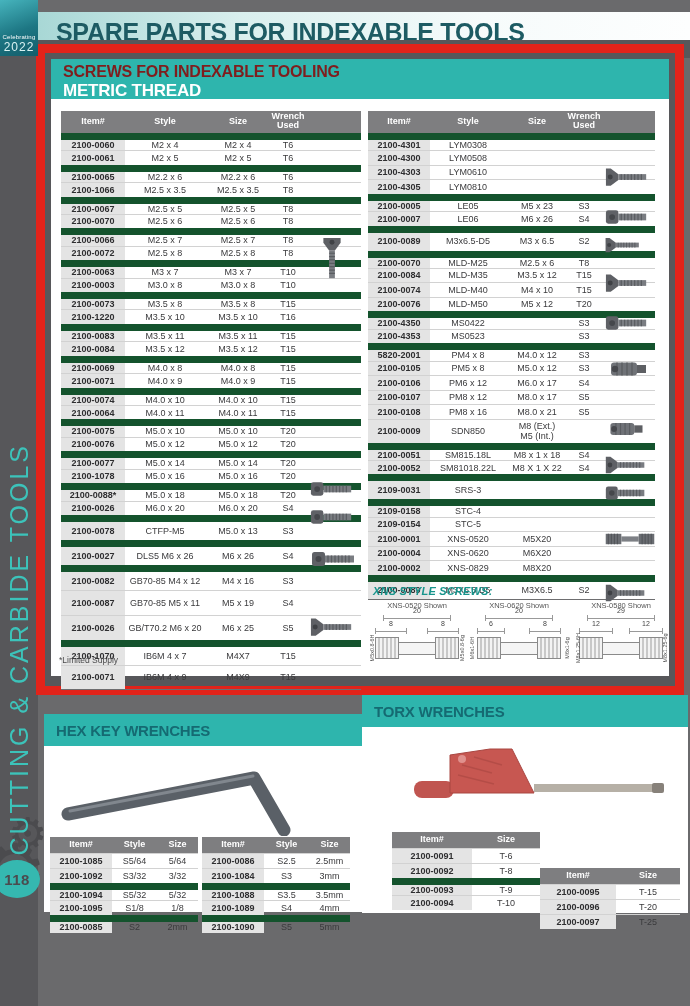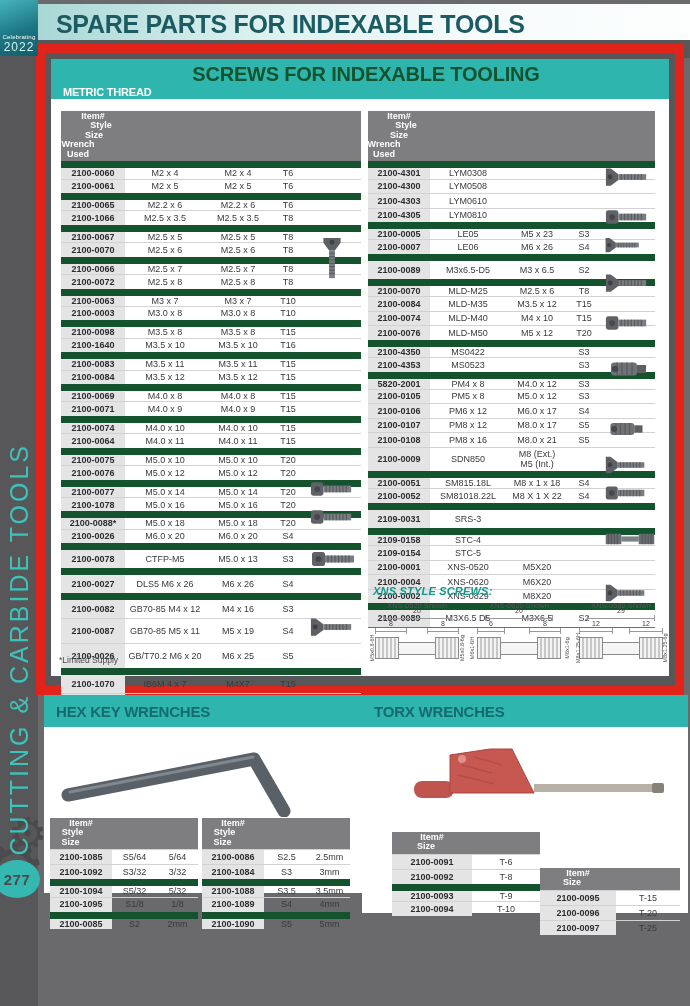--- a/index.html
+++ b/index.html
@@ -1,20 +1,20 @@
 <!DOCTYPE html>
 <html><head>
 <meta charset="utf-8">
 <style>
   html,body{margin:0;padding:0;}
   body{width:690px;height:1006px;position:relative;overflow:hidden;
        background:#6a6a6c;font-family:"Liberation Sans",sans-serif;
        -webkit-font-smoothing:antialiased;}
   
-  .top-banner{position:absolute;top:4px;left:0;width:690px;height:40px;
+  .top-banner{position:absolute;top:12px;left:0;width:690px;height:40px;
     background:linear-gradient(90deg,#9fd3d1 0%,#d9efee 35%,#f6fbfb 70%,#fdfefe 100%);
     display:flex;align-items:center;}
   .page-title{margin-left:56px;font-size:25px;font-weight:800;color:#1d5b63;
     letter-spacing:-0.3px;}
   .top-dark{position:absolute;top:40px;left:0;width:690px;height:18px;background:#57575a;}
   
   .logo{position:absolute;top:0;left:0;width:38px;height:56px;
     background:linear-gradient(160deg,#46b4bd 0%,#1d7683 55%,#135d6b 100%);
     color:#fff;display:flex;flex-direction:column;justify-content:flex-end;
     align-items:center;padding-bottom:2px;box-sizing:border-box;z-index:6;}
@@ -30,29 +30,29 @@
   .g2{font-size:44px;left:8px;bottom:150px;}
   .page-badge{position:absolute;left:-6px;bottom:108px;width:46px;height:38px;
     background:#35b8b0;border-radius:50%;display:flex;align-items:center;
     justify-content:center;z-index:2;}
   .page-num{font-size:15px;font-weight:800;color:#4b4b4e;letter-spacing:0.5px;}
   
   .red-box{position:absolute;top:44px;left:36px;width:648px;height:651px;
     box-sizing:border-box;border:9px solid #e2231a;background:#57575a;z-index:2;
     padding:6px 6px 8px 6px;}
   .sec-head{height:40px;background:#2eb5ad;padding:4px 0 0 12px;box-sizing:border-box;}
-  .sec-title{font-size:20px;font-weight:800;color:#14532d;letter-spacing:-0.2px;text-align:center;}
-  .sec-sub{font-size:11px;font-weight:800;color:#ffffff;letter-spacing:-0.2px;}
+  .sec-title{font-size:16px;font-weight:800;color:#7f1d1d;letter-spacing:-0.2px;}
+  .sec-sub{font-size:17px;font-weight:800;color:#ffffff;letter-spacing:-0.2px;}
   .white-panel{position:relative;background:#ffffff;height:577px;}
   
   .tbl{position:absolute;font-size:9px;color:#3a3a3c;}
   .tblL{left:10px;top:12px;width:300px;}
   .tblR{left:317px;top:12px;width:287px;}
   .thead{display:flex;background:#7e7e80;color:#fff;font-weight:700;
-    align-items:flex-end;min-height:20px;box-sizing:border-box;padding:1px 0 2px 0;flex-direction:column;}
+    align-items:flex-end;min-height:20px;box-sizing:border-box;padding:1px 0 2px 0;}
   .thead .c{background:none;font-weight:700;white-space:pre-line;line-height:1.05;
     text-align:center;}
   .trow{display:flex;align-items:center;min-height:14.5px;border-top:1px solid #d2d2d2;
     box-sizing:border-box;}
   .tbl .trow:first-of-type{border-top:none;}
   .trow.g{border-top:7px solid #14532d;}
   .trow.tall{min-height:25px;}
   .trow.t2{min-height:24px;}
   .tbl .last{border-bottom:1px solid #6e6e70;}
   .c{box-sizing:border-box;padding:0 2px;text-align:center;line-height:1.15;
@@ -77,21 +77,21 @@
   .dim::after{content:'';position:absolute;left:0;right:0;top:3px;border-top:1px solid #999;}
   .dim span{position:absolute;top:-8px;left:0;right:0;text-align:center;font-size:7px;color:#444;}
   .xbody{position:absolute;top:36px;left:6px;right:6px;height:22px;display:flex;align-items:center;}
   .thr{width:24px;height:22px;border:1px solid #8a8a8a;box-sizing:border-box;
     background:repeating-linear-gradient(90deg,#f3f3f3 0 2px,#c8c8c8 2px 4px);}
   .rod{flex:1;height:11px;border-top:1px solid #8a8a8a;border-bottom:1px solid #8a8a8a;background:#f5f5f5;}
   .side{position:absolute;font-size:5.5px;color:#555;transform:rotate(-90deg);white-space:nowrap;}
   .side.l{left:-10px;top:44px;} .side.r{right:-10px;top:44px;}
   
   .panel{position:absolute;top:695px;z-index:2;}
-  .hex-panel{left:44px;width:366px;}
+  .hex-panel{left:44px;width:366px;margin-top:19px;}
   .torx-panel{left:362px;width:326px;}
   .p-head{height:32px;background:#2eb5ad;display:flex;align-items:center;padding-left:12px;
     box-sizing:border-box;}
   .p-title{font-size:15px;font-weight:800;color:#156a72;letter-spacing:-0.2px;}
   .p-body{background:#fff;position:relative;}
   .hex-panel .p-body{height:166px;}
   .torx-panel .p-body{height:186px;}
   .tool-img{position:absolute;top:4px;left:0;}
   .sub-tbl{position:absolute;font-size:9px;color:#3a3a3c;}
   .sub-tbl .thead{min-height:16px;}
@@ -146,21 +146,21 @@
 <div class="logo">
   <div class="l1">Celebrating</div>
   <div class="l2">2022</div>
 </div>
 
 <div class="sidebar">
   <div class="gear g1">⚙</div>
   <div class="gear g2">⚙</div>
   <div class="side-text">CUTTING &amp; CARBIDE TOOLS</div>
   <div class="page-badge">
-    <span class="page-num">277</span>
+    <span class="page-num">118</span>
   </div>
 </div>
 
 <div class="red-box">
   <div class="sec-head">
     <div class="sec-title">SCREWS FOR INDEXABLE TOOLING</div>
     <div class="sec-sub">METRIC THREAD</div>
   </div>
   <div class="white-panel">
     <div id="tblL" class="tbl tblL">
@@ -225,27 +225,27 @@
           <div class="c c-size">M3 x 7</div>
           <div class="c c-wrench">T10</div>
         </div>
         <div class="trow">
           <div class="c c-item">2100-0003</div>
           <div class="c c-style">M3.0 x 8</div>
           <div class="c c-size">M3.0 x 8</div>
           <div class="c c-wrench">T10</div>
         </div>
         <div class="trow g">
-          <div class="c c-item">2100-0098</div>
+          <div class="c c-item">2100-0073</div>
           <div class="c c-style">M3.5 x 8</div>
           <div class="c c-size">M3.5 x 8</div>
           <div class="c c-wrench">T15</div>
         </div>
         <div class="trow">
-          <div class="c c-item">2100-1640</div>
+          <div class="c c-item">2100-1220</div>
           <div class="c c-style">M3.5 x 10</div>
           <div class="c c-size">M3.5 x 10</div>
           <div class="c c-wrench">T16</div>
         </div>
         <div class="trow g">
           <div class="c c-item">2100-0083</div>
           <div class="c c-style">M3.5 x 11</div>
           <div class="c c-size">M3.5 x 11</div>
           <div class="c c-wrench">T15</div>
         </div>

